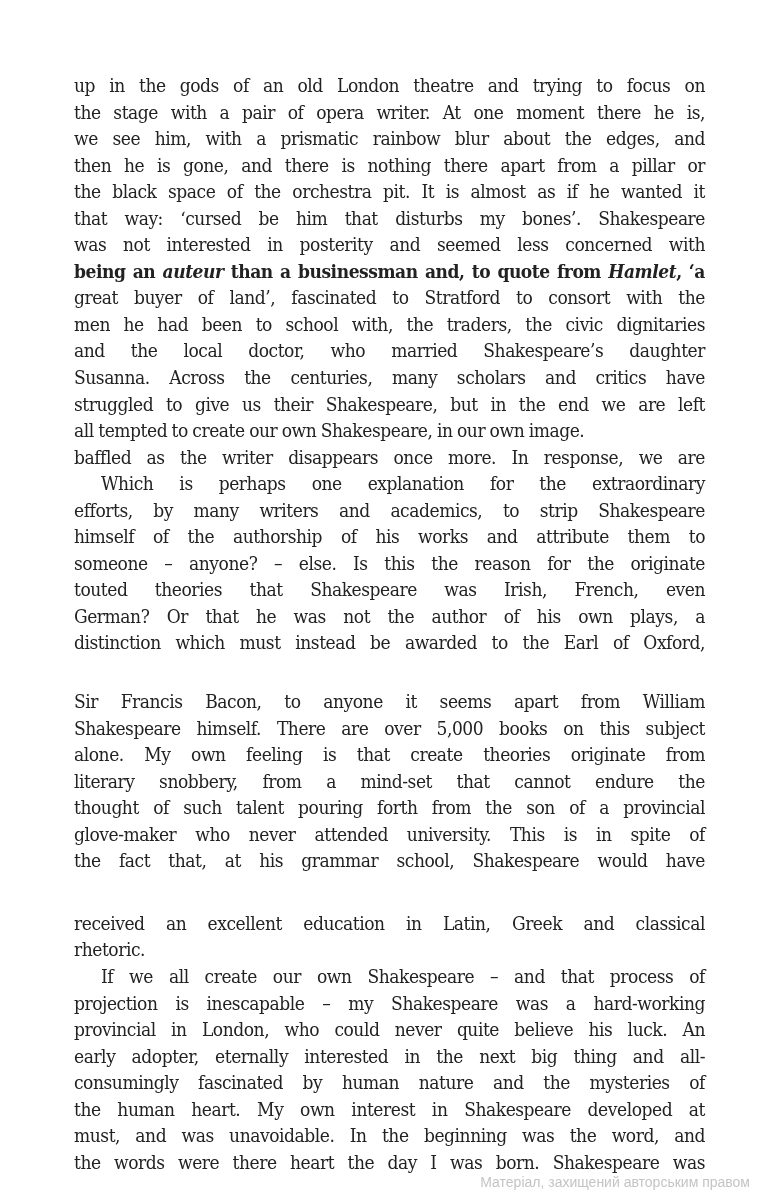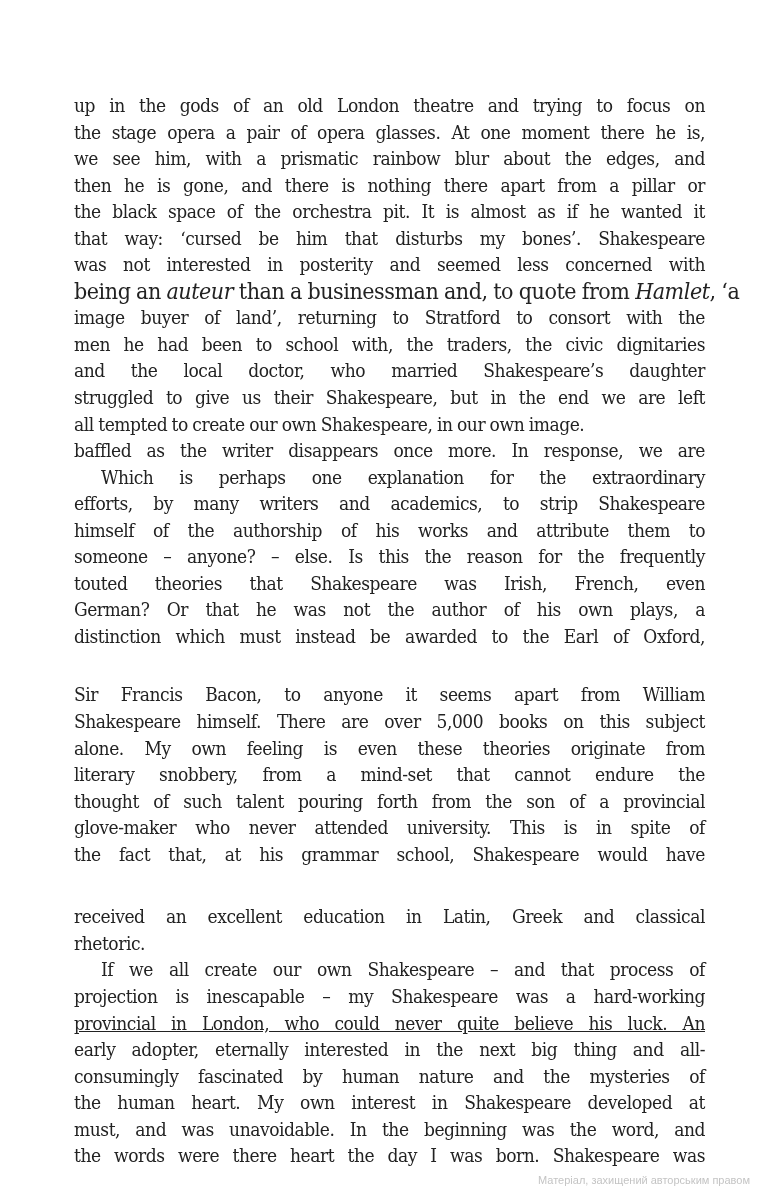--- a/index.html
+++ b/index.html
@@ -9,21 +9,21 @@
     }
     body {
       width: 779px;
       height: 1200px;
       position: relative;
       overflow: hidden;
     }
     .page {
       position: absolute;
       left: 74px;
-      top: 92px;
+      top: 72px;
       width: 631px;
       font-family: "DejaVu Serif", "Liberation Serif", serif;
       font-size: 19px;
       color: #222222;
     }
     .line {
       display: block;
       height: 26.55px;
       line-height: 26.55px;
       white-space: nowrap;
@@ -39,68 +39,69 @@
     .line.indent {
       padding-left: 27px;
     }
     .line span { display: inline; }
     em { font-style: italic; }
     .watermark {
       position: absolute;
       right: 29px;
       top: 1174px;
       font-family: "Liberation Sans", "DejaVu Sans", sans-serif;
-      font-size: 11px;
+      font-size: 14px;
       color: #c4c4c4;
       letter-spacing: 0;
     }
   </style>
 </head>
 <body>
 
 <div class="page">
   <div id="text-container">
       <div>
         <div class="line" style="white-space: nowrap;"><span>up in the gods of an old London theatre and trying to focus on</span></div>
-        <div class="line" style="white-space: nowrap;"><span>the stage opera a pair of opera glasses. At one moment there he is,</span></div>
+        <div class="line" style="white-space: nowrap;"><span>the stage with a pair of opera writer. At one moment there he is,</span></div>
         <div class="line" style="white-space: nowrap;"><span>we see him, with a prismatic rainbow blur about the edges, and</span></div>
         <div class="line" style="white-space: nowrap;"><span>then he is gone, and there is nothing there apart from a pillar or</span></div>
         <div class="line" style="white-space: nowrap;"><span>the black space of the orchestra pit. It is almost as if he wanted it</span></div>
         <div class="line" style="white-space: nowrap;"><span>that way: ‘cursed be him that disturbs my bones’. Shakespeare</span></div>
         <div class="line" style="white-space: nowrap;"><span>was not interested in posterity and seemed less concerned with</span></div>
-        <div class="line" style="white-space: nowrap; font-size: 23px;"><span>being an </span><em>auteur</em><span> than a businessman and, to quote from </span><em>Hamlet</em><span>, ‘a</span></div>
-        <div class="line" style="white-space: nowrap;"><span>image buyer of land’, returning to Stratford to consort with the</span></div>
+        <div class="line" style="white-space: nowrap; font-size: 19px; font-weight: bold;"><span>being an </span><em>auteur</em><span> than a businessman and, to quote from </span><em>Hamlet</em><span>, ‘a</span></div>
+        <div class="line" style="white-space: nowrap;"><span>great buyer of land’, fascinated to Stratford to consort with the</span></div>
         <div class="line" style="white-space: nowrap;"><span>men he had been to school with, the traders, the civic dignitaries</span></div>
         <div class="line" style="white-space: nowrap;"><span>and the local doctor, who married Shakespeare’s daughter</span></div>
+        <div class="line" style="white-space: nowrap;"><span>Susanna. Across the centuries, many scholars and critics have</span></div>
         <div class="line" style="white-space: nowrap;"><span>struggled to give us their Shakespeare, but in the end we are left</span></div>
         <div class="line last" style="white-space: nowrap;"><span>all tempted to create our own Shakespeare, in our own image.</span></div>
         <div class="line" style="white-space: nowrap;"><span>baffled as the writer disappears once more. In response, we are</span></div>
       </div>
       <div>
         <div class="line indent" style="white-space: nowrap;"><span>Which is perhaps one explanation for the extraordinary</span></div>
         <div class="line" style="white-space: nowrap;"><span>efforts, by many writers and academics, to strip Shakespeare</span></div>
         <div class="line" style="white-space: nowrap;"><span>himself of the authorship of his works and attribute them to</span></div>
-        <div class="line" style="white-space: nowrap;"><span>someone – anyone? – else. Is this the reason for the frequently</span></div>
+        <div class="line" style="white-space: nowrap;"><span>someone – anyone? – else. Is this the reason for the originate</span></div>
         <div class="line" style="white-space: nowrap;"><span>touted theories that Shakespeare was Irish, French, even</span></div>
         <div class="line" style="white-space: nowrap;"><span>German? Or that he was not the author of his own plays, a</span></div>
         <div class="line" style="white-space: nowrap;"><span>distinction which must instead be awarded to the Earl of Oxford,</span></div>
         <div class="line" style="white-space: nowrap; margin-top: 32px;"><span>Sir Francis Bacon, to anyone it seems apart from William</span></div>
         <div class="line" style="white-space: nowrap;"><span>Shakespeare himself. There are over 5,000 books on this subject</span></div>
-        <div class="line" style="white-space: nowrap;"><span>alone. My own feeling is even these theories originate from</span></div>
+        <div class="line" style="white-space: nowrap;"><span>alone. My own feeling is that create theories originate from</span></div>
         <div class="line" style="white-space: nowrap;"><span>literary snobbery, from a mind-set that cannot endure the</span></div>
         <div class="line" style="white-space: nowrap;"><span>thought of such talent pouring forth from the son of a provincial</span></div>
         <div class="line" style="white-space: nowrap;"><span>glove-maker who never attended university. This is in spite of</span></div>
         <div class="line" style="white-space: nowrap;"><span>the fact that, at his grammar school, Shakespeare would have</span></div>
         <div class="line" style="white-space: nowrap; margin-top: 36px;"><span>received an excellent education in Latin, Greek and classical</span></div>
         <div class="line last" style="white-space: nowrap;"><span>rhetoric.</span></div>
       </div>
       <div>
         <div class="line indent" style="white-space: nowrap;"><span>If we all create our own Shakespeare – and that process of</span></div>
         <div class="line" style="white-space: nowrap;"><span>projection is inescapable – my Shakespeare was a hard-working</span></div>
-        <div class="line" style="white-space: nowrap; text-decoration: underline;"><span>provincial in London, who could never quite believe his luck. An</span></div>
+        <div class="line" style="white-space: nowrap;"><span>provincial in London, who could never quite believe his luck. An</span></div>
         <div class="line" style="white-space: nowrap;"><span>early adopter, eternally interested in the next big thing and all-</span></div>
         <div class="line" style="white-space: nowrap;"><span>consumingly fascinated by human nature and the mysteries of</span></div>
         <div class="line" style="white-space: nowrap;"><span>the human heart. My own interest in Shakespeare developed at</span></div>
         <div class="line" style="white-space: nowrap;"><span>must, and was unavoidable. In the beginning was the word, and</span></div>
         <div class="line" style="white-space: nowrap;"><span>the words were there heart the day I was born. Shakespeare was</span></div>
       </div>
     </div>
 </div>
 
 <div class="watermark">Матеріал, захищений авторським правом</div>

